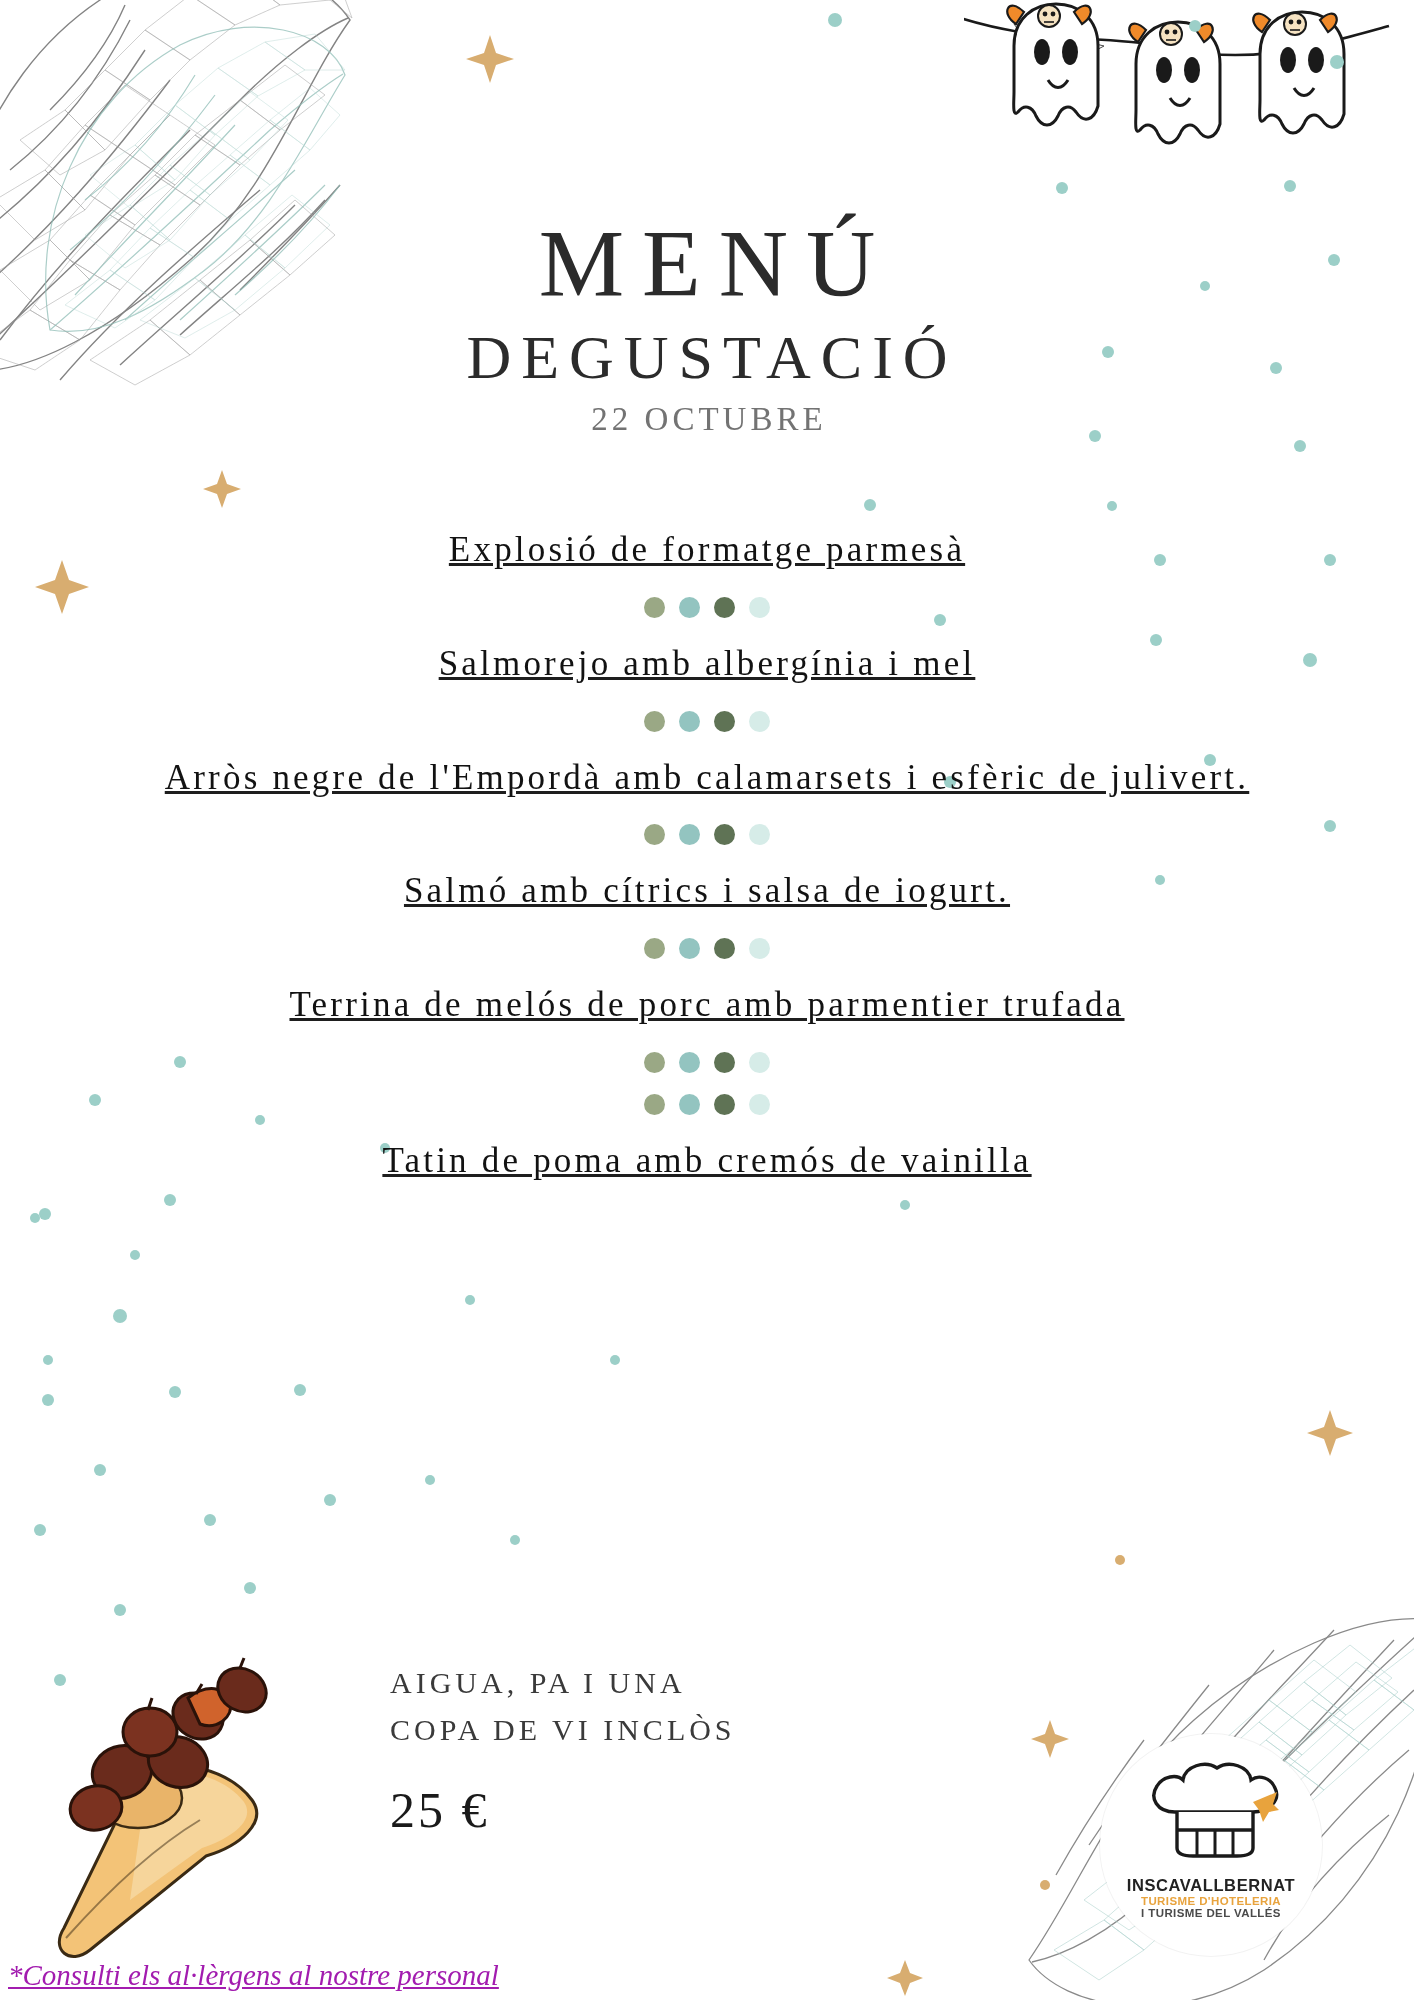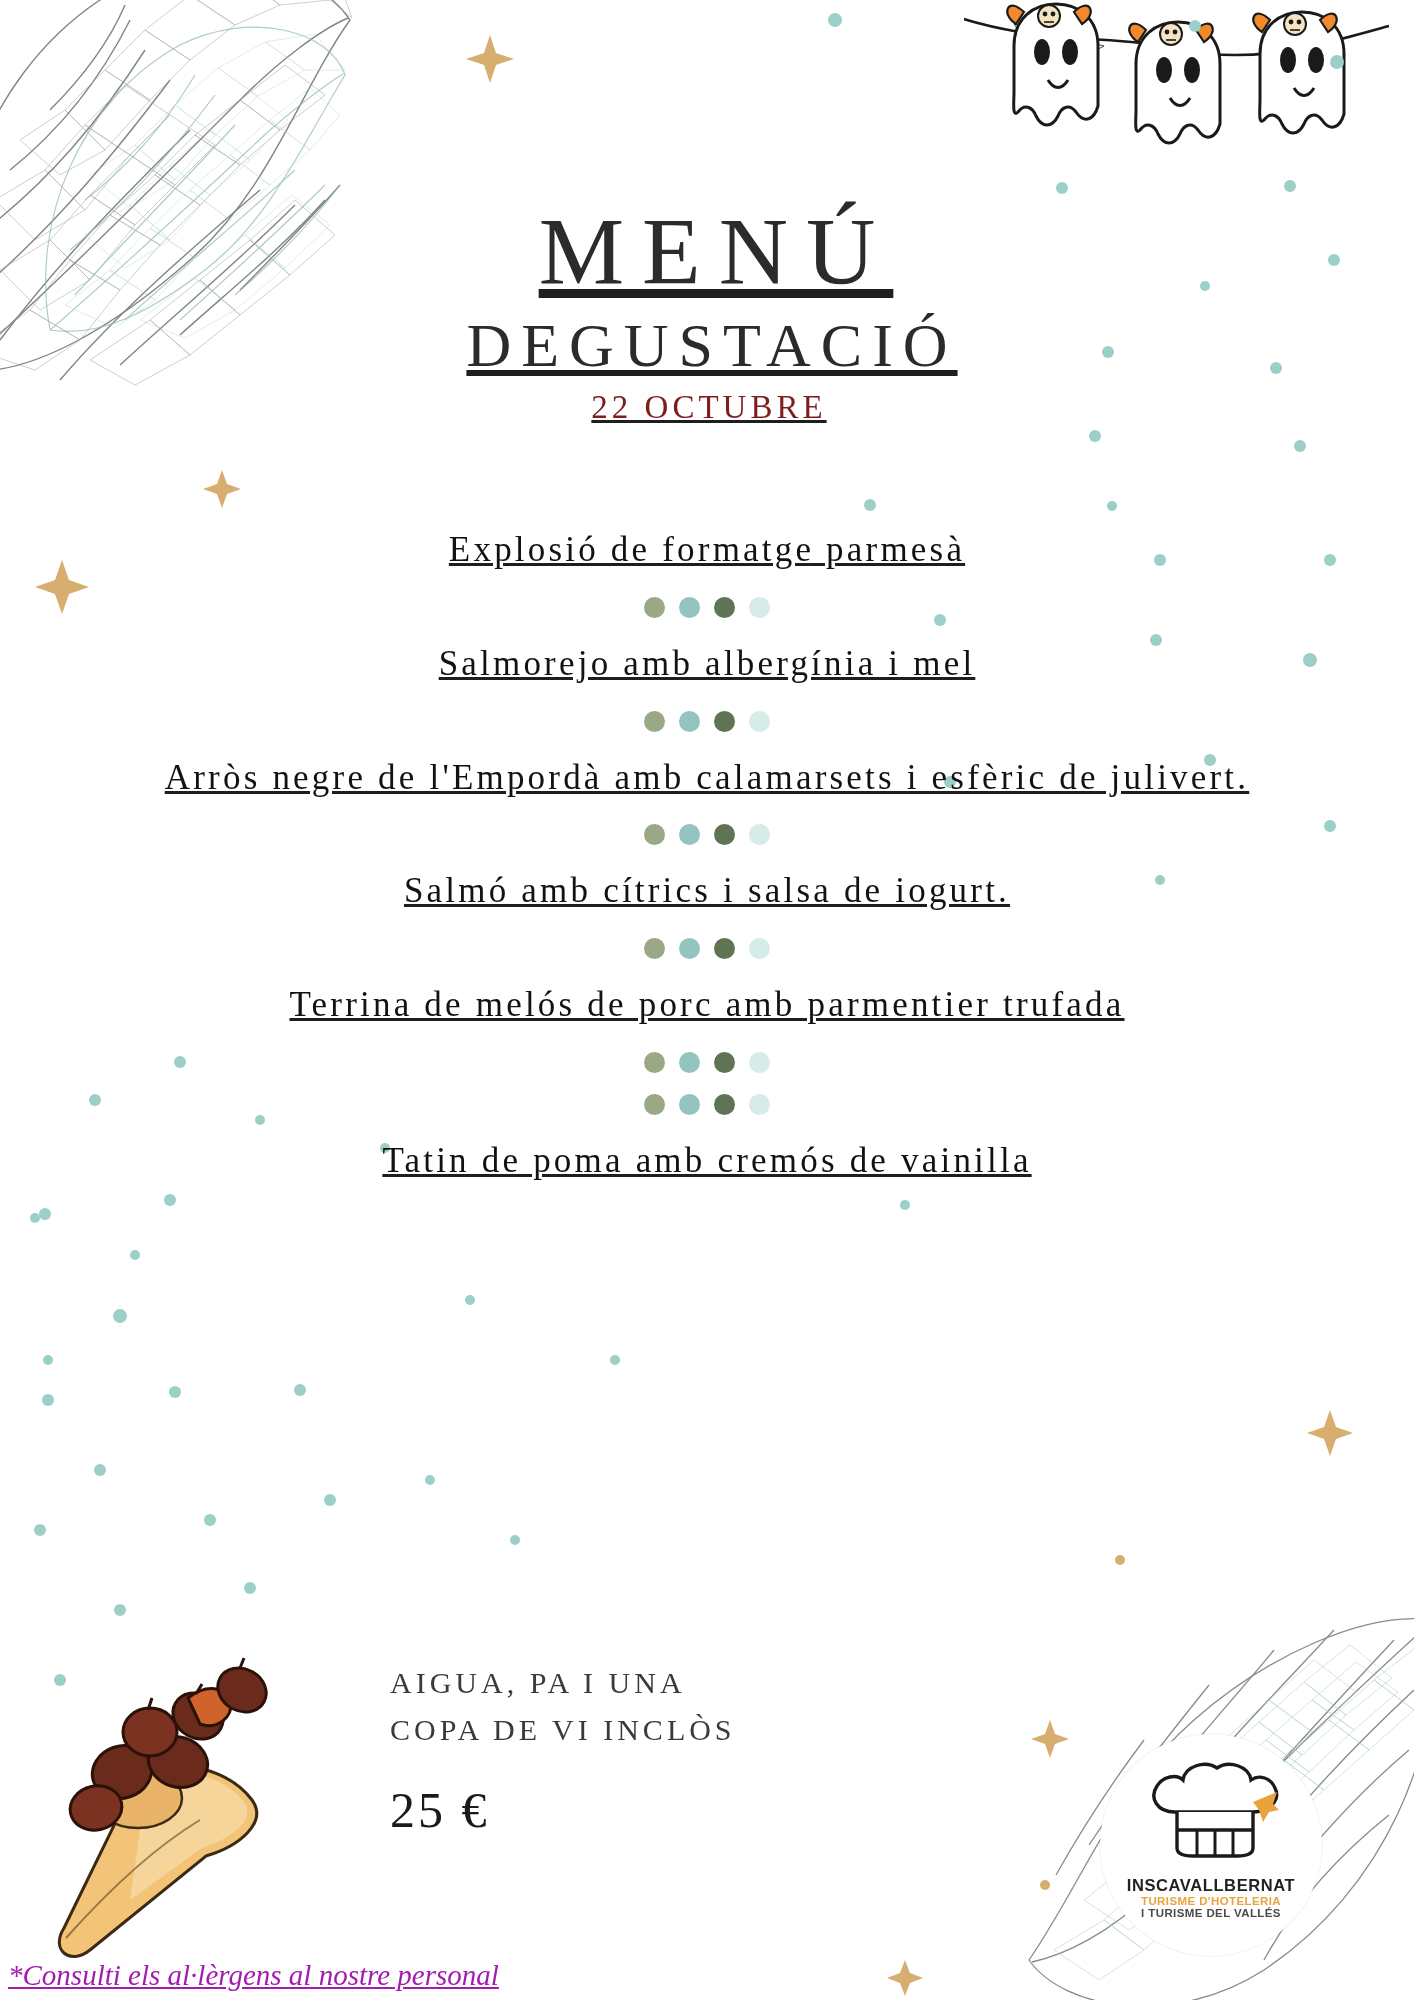--- a/index.html
+++ b/index.html
@@ -41,25 +41,24 @@
     right: -40px;
     bottom: -30px;
     width: 460px;
     height: 430px;
     opacity: 0.9;
   }
 
   
   .header {
     position: absolute;
-    top: 204px;
+    top: 216px;
     left: 0;
     width: 100%;
     text-align: center;
-    text-decoration: underline;
   }
   .title-main {
     font-family: "Liberation Serif", serif;
     font-size: 96px;
     letter-spacing: 18px;
     font-weight: 400;
     color: #2b2b2b;
     line-height: 1;
     margin: 0;
     text-indent: 18px;
@@ -71,21 +70,21 @@
     font-weight: 400;
     color: #2b2b2b;
     line-height: 1.15;
     margin: 10px 0 0 0;
     text-indent: 10px;
   }
   .title-date {
     font-family: "Liberation Serif", serif;
     font-size: 33px;
     letter-spacing: 4px;
-    color: #7f1d1d;
+    color: #737373;
     margin: 8px 0 0 0;
     text-indent: 4px;
   }
 
   
   .menu {
     position: absolute;
     top: 525px;
     left: 100px;
     width: 1214px;

